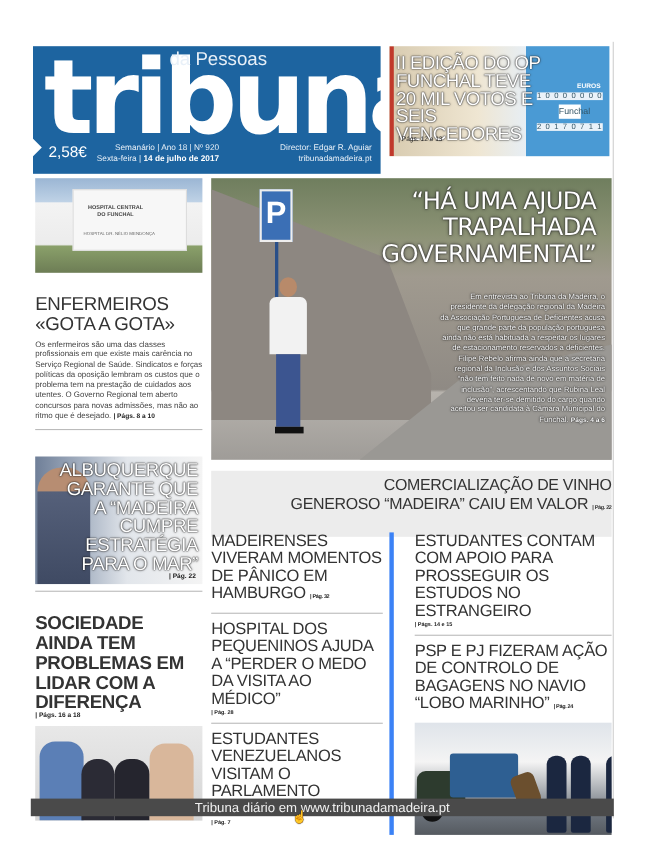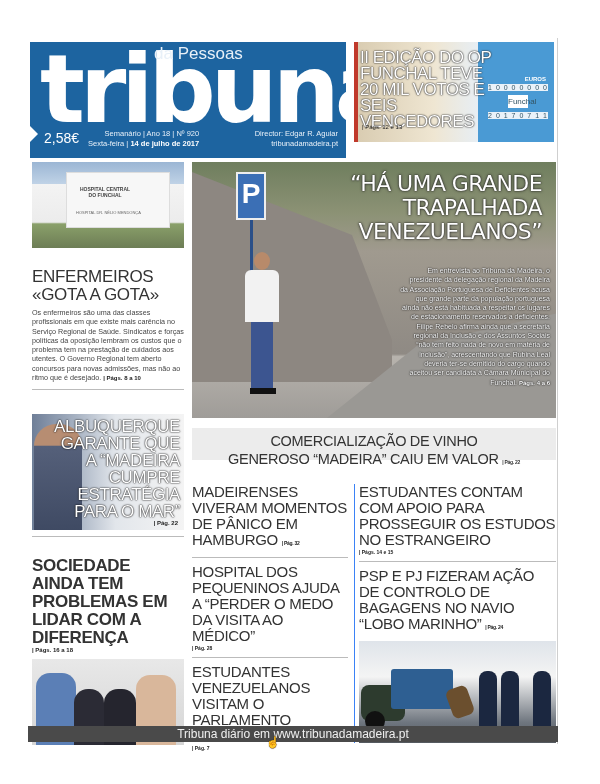--- a/index.html
+++ b/index.html
@@ -57,26 +57,26 @@
     .feature .person { position: absolute; left: 50px; top: 90px; width: 40px; height: 150px; }
     .feature .person .head { width: 16px; height: 18px; background: #b88a6a; border-radius: 50%; margin-left: 12px; }
     .feature .person .shirt { width: 34px; height: 52px; background: #f2f2f2; margin-left: 3px; border-radius: 6px 6px 0 0; }
     .feature .person .pants { width: 22px; height: 66px; background: #3c5590; margin-left: 9px; }
     .feature .person .shoes { width: 26px; height: 6px; background: #111; margin-left: 8px; }
     .feature .quote { position: absolute; right: 14px; top: 10px; width: 250px; text-align: right; font-family: "DejaVu Sans", sans-serif; font-size: 22px; line-height: 24px; color: #fff; text-shadow: 0 0 3px #222, 0 0 1px #000; letter-spacing: -0.6px; }
     .feature .lede { position: absolute; right: 6px; top: 104px; width: 150px; text-align: right; font-size: 7px; line-height: 9.3px; color: #fff; text-shadow: 0 0 2px #222, 0 0 1px #000; }
     .feature .pg { font-weight: bold; font-size: 6px; }
 
     
-    .wine { position: absolute; left: 164px; top: 390px; width: 364px; height: 32px; background: #ececec; text-align: center; font-size: 14.5px; line-height: 18px; color: #333; padding-top: 4px; letter-spacing: -0.3px; }
+    .wine { position: absolute; left: 164px; top: 390px; width: 364px; height: 60px; background: #ececec; text-align: right; font-size: 14.5px; line-height: 18px; color: #333; padding-top: 4px; letter-spacing: -0.3px; }
     .wine .pg { font-size: 5px; font-weight: bold; }
 
     
     .midcol { position: absolute; left: 164px; top: 446px; width: 156px; }
-    .rightcol { position: absolute; left: 326px; top: 446px; width: 202px; border-left: 1px solid #3b82f6; padding-left: 4px; }
+    .rightcol { position: absolute; left: 326px; top: 446px; width: 202px; border-left: 4px solid #3b82f6; padding-left: 19px; }
     .headl { font-size: 15px; line-height: 16px; color: #333; letter-spacing: -0.3px; }
     .headl .pg, .pgsmall { font-size: 5px; font-weight: bold; color: #222; }
     .pgblock { font-size: 5px; font-weight: bold; color: #222; margin-top: 1px; }
     .hr { border-top: 1px solid #bbb; margin: 6px 0 6px; }
 
     .police { position: relative; height: 102px; margin-top: 6px; background: linear-gradient(180deg,#dfe4ea 0%,#f4f4f4 35%,#6e757e 80%,#555a60 100%); overflow: hidden; }
     .police .cart { position: absolute; left: 32px; top: 28px; width: 62px; height: 40px; background: #2e5f92; border-radius: 3px; }
     .police .quad { position: absolute; left: 2px; top: 44px; width: 44px; height: 36px; background: #2d3b2e; border-radius: 8px; }
     .police .wheel { position: absolute; width: 20px; height: 20px; border-radius: 50%; background: #111; }
     .police .cop { position: absolute; top: 30px; width: 18px; height: 70px; background: #1b2740; border-radius: 8px 8px 2px 2px; }
@@ -156,21 +156,21 @@
     <div class="wall"></div>
     <div class="road"></div>
     <div class="psign">P</div>
     <div class="pole"></div>
     <div class="person">
       <div class="head"></div>
       <div class="shirt"></div>
       <div class="pants"></div>
       <div class="shoes"></div>
     </div>
-    <div class="quote">“HÁ UMA GRANDE TRAPALHADA VENEZUELANOS”</div>
+    <div class="quote">“HÁ UMA AJUDA TRAPALHADA GOVERNAMENTAL”</div>
     <div class="lede">
       <span>Em entrevista ao Tribuna da Madeira, o presidente da delegação regional da Madeira da Associação Portuguesa de Deficientes acusa que grande parte da população portuguesa ainda não está habituada a respeitar os lugares de estacionamento reservados a deficientes. Filipe Rebelo afirma ainda que a secretaria regional da Inclusão e dos Assuntos Sociais “não tem feito nada de novo em matéria de inclusão”, acrescentando que Rubina Leal deveria ter-se demitido do cargo quando aceitou ser candidata à Câmara Municipal do Funchal.</span>
       <span class="pg">Págs. 4 a 6</span>
     </div>
   </div>
 
   <div class="wine">
     <div>COMERCIALIZAÇÃO DE VINHO</div>
     <div><span>GENEROSO “MADEIRA” CAIU EM VALOR</span> <span class="pg">| Pág. 22</span></div>
   </div>

